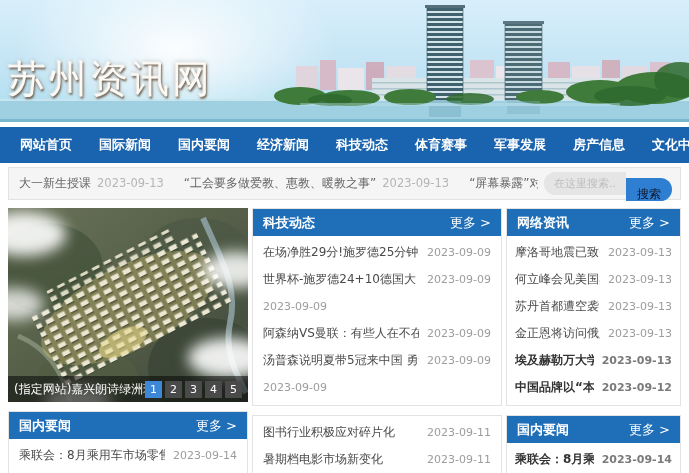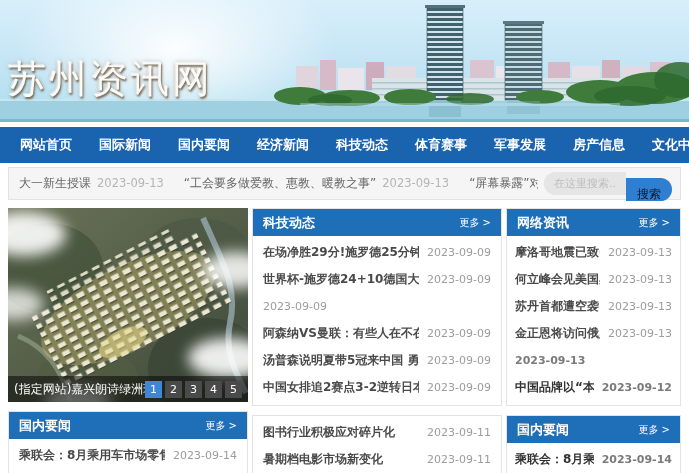--- a/index.html
+++ b/index.html
@@ -79,25 +79,25 @@
   .page-btn.active { background: #3d87d9; }
 
   
   .box { border: 1px solid #e3e3e3; background: #fff; margin-bottom: 9px; }
   .box-header {
     height: 27px; background: #1f6fb8; color: #fff;
     display: flex; align-items: center; justify-content: space-between;
     padding: 0 10px;
   }
   .box-title { font-size: 13px; font-weight: bold; }
-  .more-link { font-size: 10px; color: #fff; cursor: pointer; white-space: nowrap; }
+  .more-link { font-size: 13px; color: #fff; cursor: pointer; white-space: nowrap; }
   .news-list { padding: 3px 10px 4px; }
   .col-right .news-list { padding: 3px 8px 4px; }
   .news-row { display: flex; justify-content: space-between; align-items: center; height: 27px; }
-  .news-title { flex: 1; min-width: 0; font-size: 12px; color: #4a4a4a; white-space: nowrap; overflow: hidden; margin-right: 8px; cursor: pointer; font-weight: bold; }
+  .news-title { flex: 1; min-width: 0; font-size: 12px; color: #4a4a4a; white-space: nowrap; overflow: hidden; margin-right: 8px; cursor: pointer; }
   .news-date { flex: 0 0 auto; font-size: 11px; color: #9c9c9c; white-space: nowrap; }
   .news-row.bold .news-title { font-weight: bold; color: #333; }
   .news-row.bold .news-date { font-weight: bold; color: #7a7a7a; }
 </style>
 </head>
 <body>
 
 <div class="banner">
   <svg viewBox="0 0 689 122" width="689" height="122">
     <defs>
@@ -329,21 +329,20 @@
             <span class="news-title">阿森纳VS曼联：有些人在不在场</span>
             <span class="news-date">2023-09-09</span>
           </div>
 
           <div class="news-row">
             <span class="news-title">汤普森说明夏带5冠来中国 勇士</span>
             <span class="news-date">2023-09-09</span>
           </div>
 
           <div class="news-row">
-            <span class="news-title">中国女排追2赛点3-2逆转日本</span>
             <span class="news-date">2023-09-09</span>
           </div>
         </div>
     </div>
 
     <div class="box">
       <div class="news-list">
 
           <div class="news-row">
             <span class="news-title">图书行业积极应对碎片化</span>
@@ -385,20 +384,21 @@
             <span class="news-title">苏丹首都遭空袭 40</span>
             <span class="news-date">2023-09-13</span>
           </div>
 
           <div class="news-row">
             <span class="news-title">金正恩将访问俄罗斯</span>
             <span class="news-date">2023-09-13</span>
           </div>
 
           <div class="news-row bold">
+            <span class="news-title">埃及赫勒万大学</span>
             <span class="news-date">2023-09-13</span>
           </div>
 
           <div class="news-row bold">
             <span class="news-title">中国品牌以“本土化”</span>
             <span class="news-date">2023-09-12</span>
           </div>
         </div>
     </div>
 

